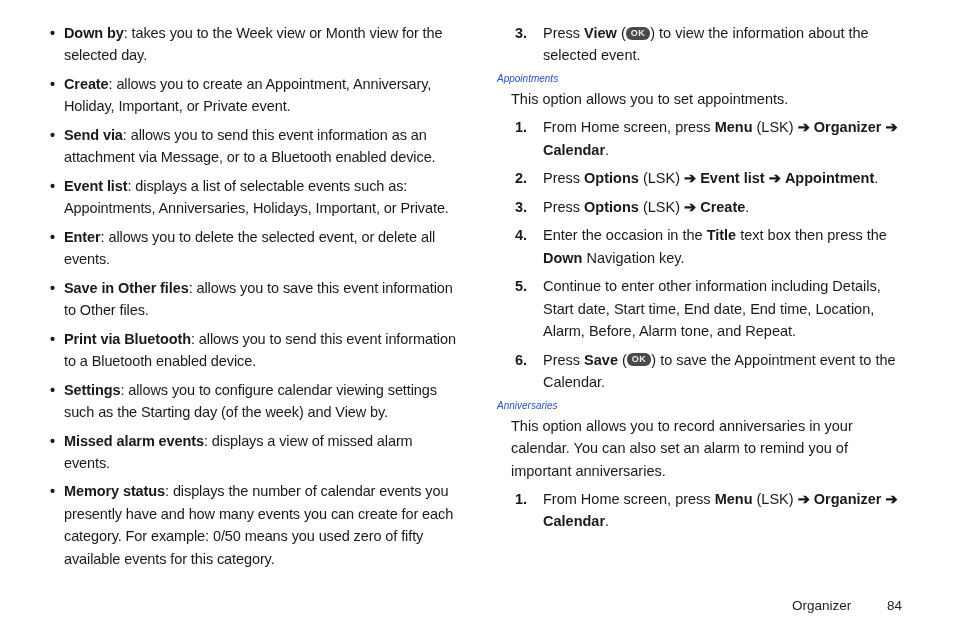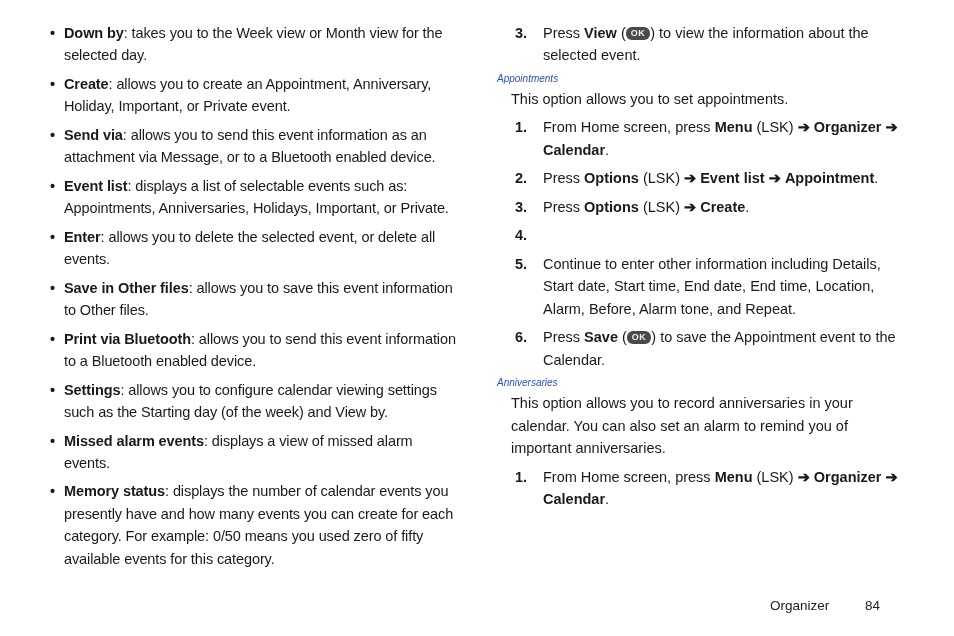--- a/index.html
+++ b/index.html
@@ -93,21 +93,21 @@
     line-height: 1;
     position: relative;
     top: -1px;
   }
 
   .footer {
     position: absolute;
     width: 954px;
     top: 598px;
     box-sizing: border-box;
-    padding-right: 74px;
+    padding-right: 52px;
     text-align: right;
     font-size: 13.5px;
     color: #222;
   }
   .footer .sect { margin-right: 32px; }
 </style>
 </head>
 <body>
 
 <div class="page">
@@ -174,20 +174,21 @@
         <div class="n-item">
           <div class="num">2.</div>
           <div class="txt"><span>Press </span><span class="bold">Options</span><span> (LSK) </span><span class="arrow">➔</span><span> </span><span class="bold">Event list</span><span> </span><span class="arrow">➔</span><span> </span><span class="bold">Appointment</span><span>.</span></div>
         </div>
         <div class="n-item">
           <div class="num">3.</div>
           <div class="txt"><span>Press </span><span class="bold">Options</span><span> (LSK) </span><span class="arrow">➔</span><span> </span><span class="bold">Create</span><span>.</span></div>
         </div>
         <div class="n-item">
           <div class="num">4.</div>
+          <div class="txt"><span>Enter the occasion in the </span><span class="bold">Title</span><span> text box then press the </span><span class="bold">Down</span><span> Navigation key.</span></div>
         </div>
         <div class="n-item">
           <div class="num">5.</div>
           <div class="txt"><span>Continue to enter other information including Details, Start date, Start time, End date, End time, Location, Alarm, Before, Alarm tone, and Repeat.</span></div>
         </div>
         <div class="n-item">
           <div class="num">6.</div>
           <div class="txt"><span>Press </span><span class="bold">Save</span><span> (</span><span class="ok-badge">OK</span><span>) to save the Appointment event to the Calendar.</span></div>
         </div>
       </div>

